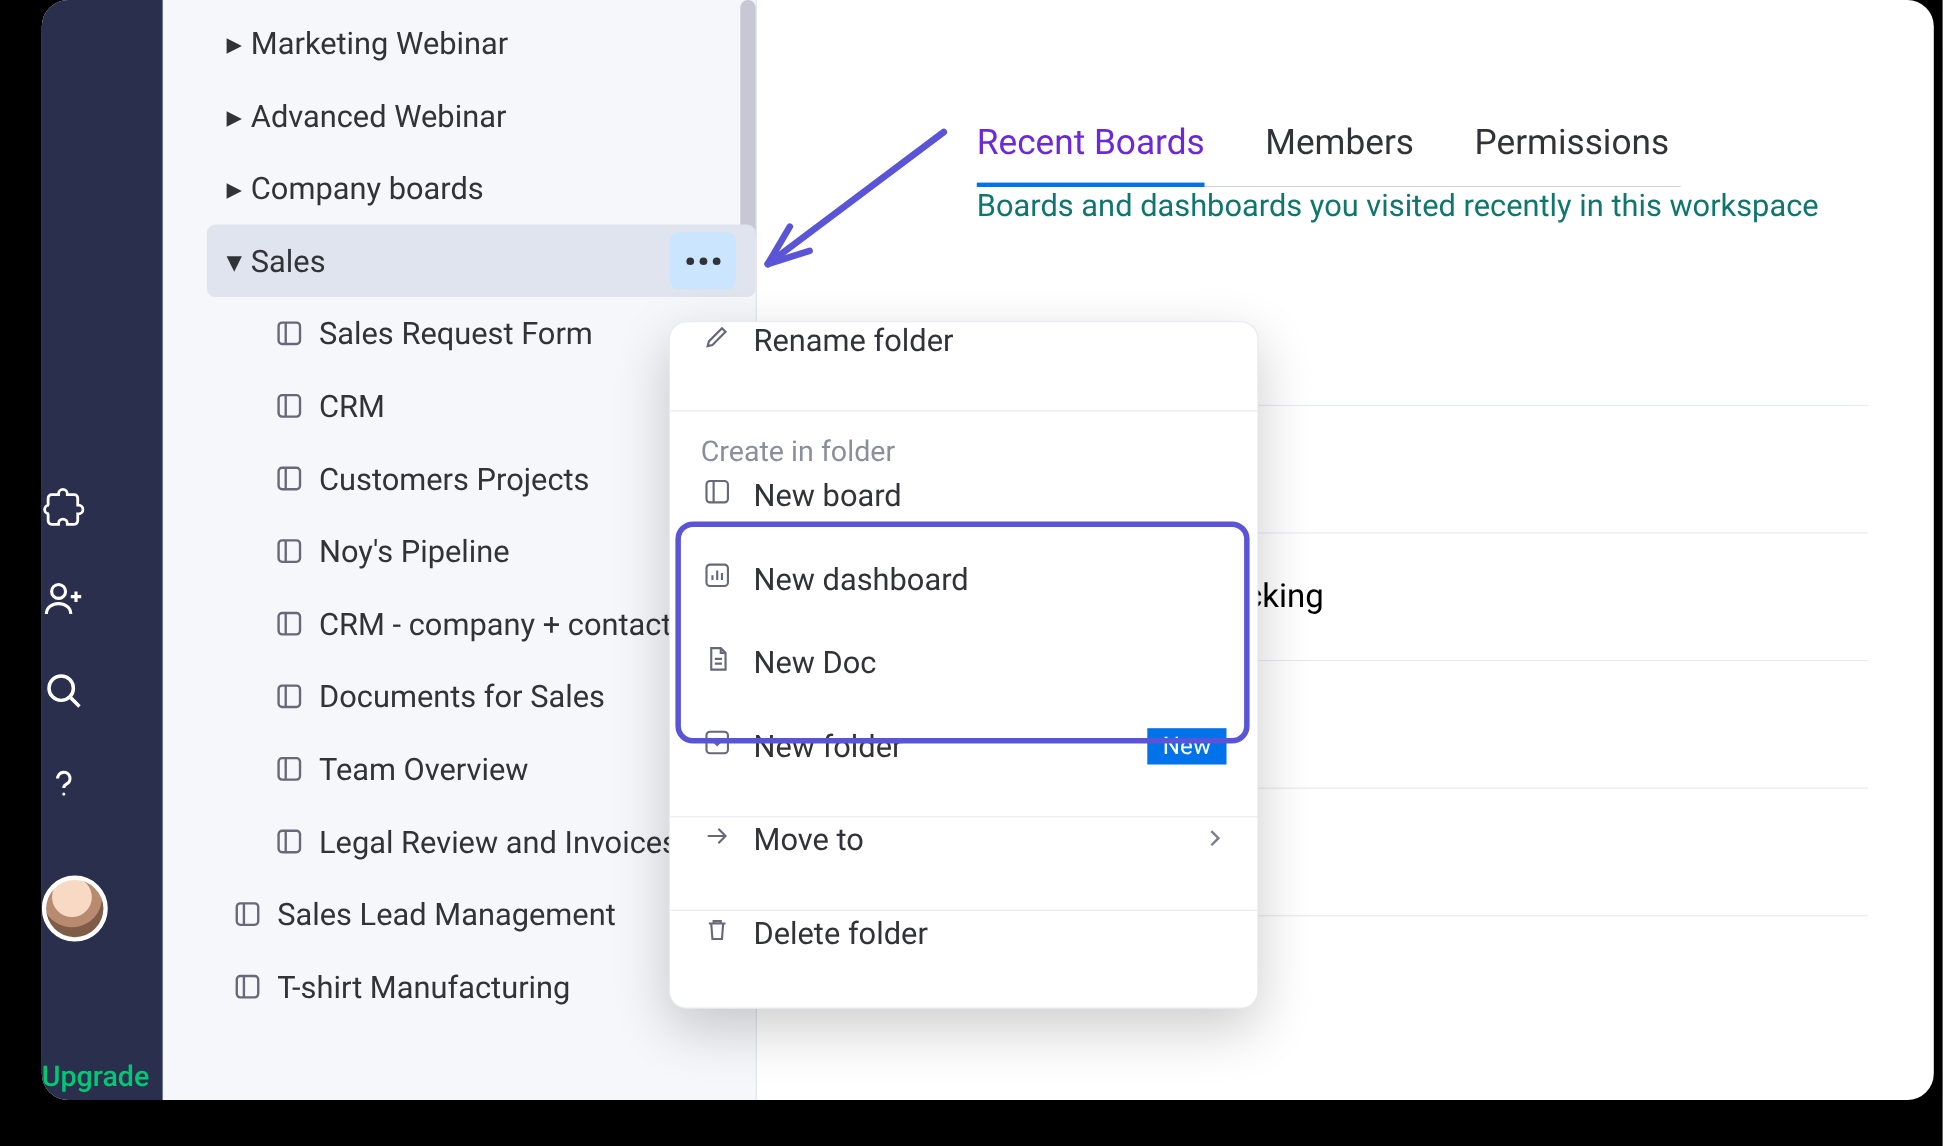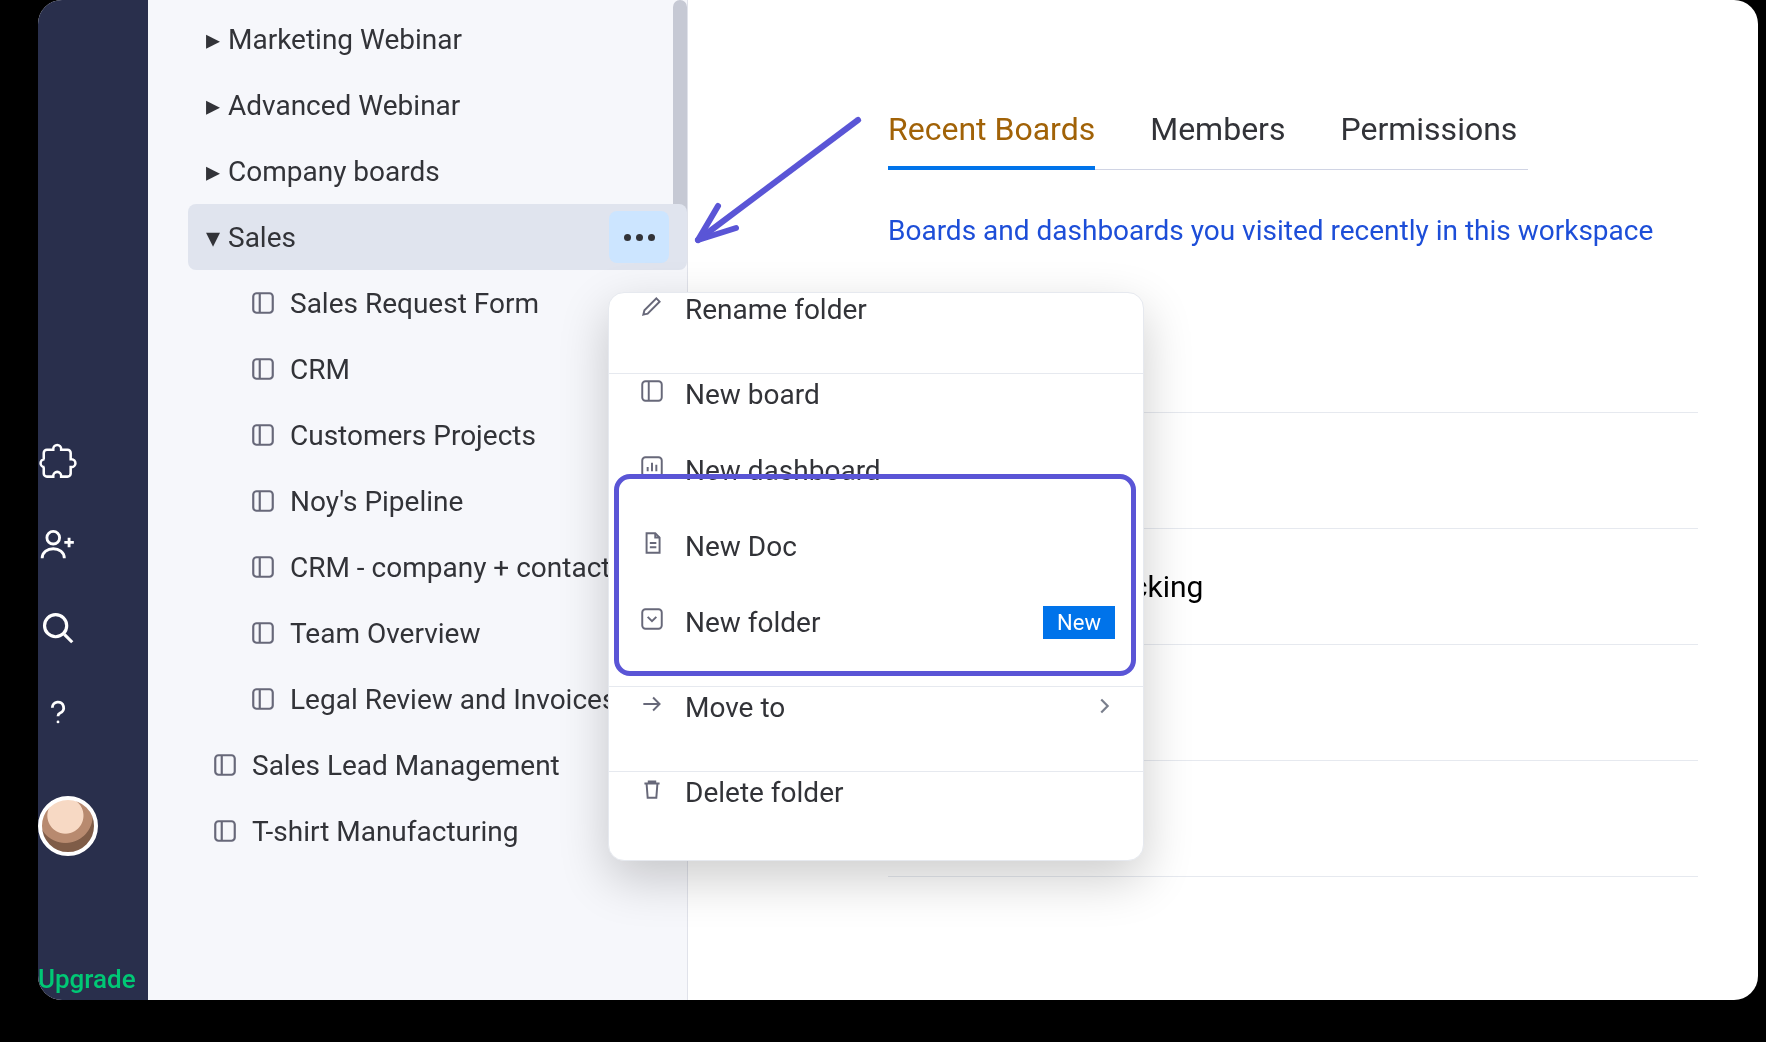--- a/index.html
+++ b/index.html
@@ -116,25 +116,24 @@
   }
   .tabs {
     display:flex;
     gap:55px;
     font-size: 32px;
     color:#323338;
     border-bottom: 1px solid #d0d4e4;
     width: 640px;
   }
   .tab { padding-bottom: 18px; cursor:pointer; }
-  .tab.active { color:#a16207; border-bottom: 4px solid #0073ea; margin-bottom:-1px; }
+  .tab.active { color:#6d28d9; border-bottom: 4px solid #0073ea; margin-bottom:-1px; }
   .subtitle {
-    margin-top: 44px;
     font-size: 28px;
-    color:#1d4ed8;
+    color:#0f766e;
   }
   .recent-list { margin-top: 50px; }
   .recent-item {
     height: 116px;
     border-bottom:1px solid #e6e9ef;
     display:flex;
     align-items:center;
     font-size: 30px;
   }
 
@@ -307,20 +306,29 @@
           </span>
         <span>CRM - company + contacts</span>
       </div>
       <div class="board-row truncate">
         <span class="board-icon">
             <svg width="26" height="26" viewBox="0 0 24 24" fill="none" stroke="currentColor" stroke-width="2">
               <rect x="3" y="3" width="18" height="18" rx="3"></rect>
               <path d="M9 3v18"></path>
             </svg>
           </span>
+        <span>Documents for Sales</span>
+      </div>
+      <div class="board-row truncate">
+        <span class="board-icon">
+            <svg width="26" height="26" viewBox="0 0 24 24" fill="none" stroke="currentColor" stroke-width="2">
+              <rect x="3" y="3" width="18" height="18" rx="3"></rect>
+              <path d="M9 3v18"></path>
+            </svg>
+          </span>
         <span>Team Overview</span>
       </div>
       <div class="board-row truncate">
         <span class="board-icon">
             <svg width="26" height="26" viewBox="0 0 24 24" fill="none" stroke="currentColor" stroke-width="2">
               <rect x="3" y="3" width="18" height="18" rx="3"></rect>
               <path d="M9 3v18"></path>
             </svg>
           </span>
         <span>Legal Review and Invoices</span>
@@ -378,20 +386,21 @@
   <div class="menu">
     <div class="menu-row">
       <span class="menu-icon">
           <svg width="26" height="26" viewBox="0 0 24 24" fill="none" stroke="currentColor" stroke-width="1.8">
             <path d="M4 20l4-1 11-11-3-3L5 16l-1 4z"></path>
           </svg>
         </span>
       <span>Rename folder</span>
     </div>
     <div class="menu-sep"></div>
+    <div class="menu-header">Create in folder</div>
     <div class="menu-row">
       <span class="menu-icon">
           <svg width="26" height="26" viewBox="0 0 24 24" fill="none" stroke="currentColor" stroke-width="1.8">
             <rect x="3" y="3" width="18" height="18" rx="3"></rect>
             <path d="M9 3v18"></path>
           </svg>
         </span>
       <span>New board</span>
     </div>
     <div class="menu-row">

